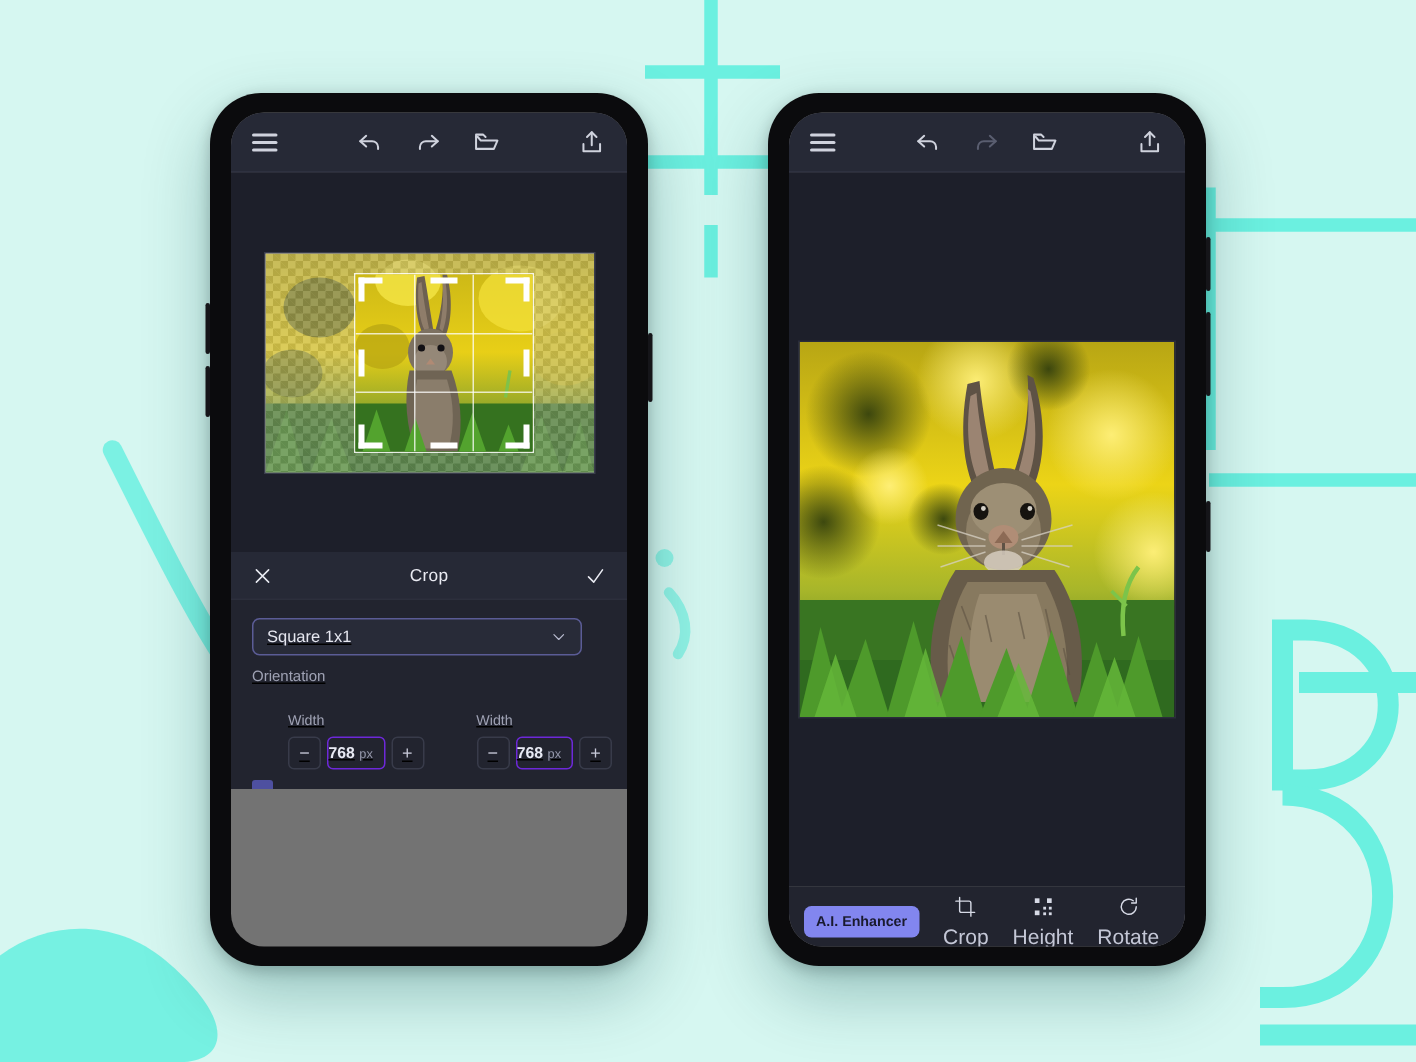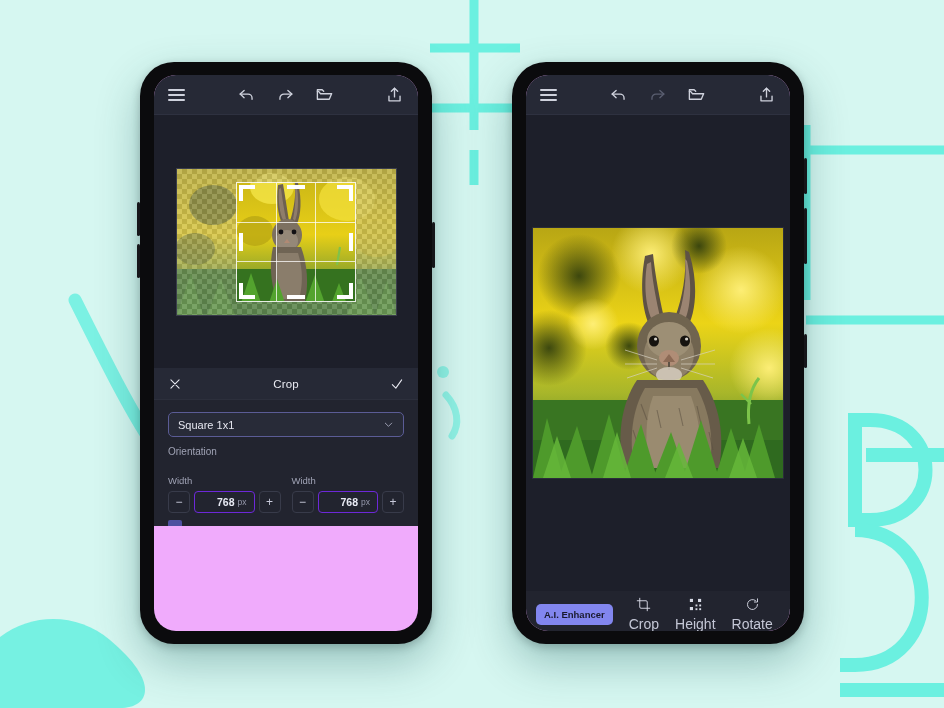--- a/index.html
+++ b/index.html
@@ -16,21 +16,21 @@
 
   
   .phone {
     position:absolute;
     background:#0b0b0d;
     border-radius:34px;
     box-shadow:0 18px 44px rgba(0,70,70,.30), 0 3px 10px rgba(0,0,0,.22);
   }
   .screen {
     position:absolute;
-    background:#f0abfc;
+    background:#737373;
     overflow:hidden;
   }
   .sidebtn {
     position:absolute;
     background:#151519;
     border-radius:2px;
   }
 
   
   #phone-left { left:140px; top:62px; width:292px; height:582px; }
@@ -116,21 +116,21 @@
     padding:0 14px;
     border-bottom:1px solid #2c2f3c;
     background:#262936;
   }
   .panel-head .t {
     flex:1; text-align:center; color:#e9eaf2;
     font-size:11.5px; letter-spacing:.2px;
   }
   .pi { width:14px; height:14px; cursor:pointer; }
   .pi path { stroke:#e9eaf2; stroke-width:1.8; fill:none; stroke-linecap:round; stroke-linejoin:round; }
-  .panel-body { padding:12px 14px 0 14px; }
+  .panel-body { padding:12px 30px 0 14px;text-decoration:underline; }
 
   .select {
     height:25px; border:1px solid #5b5c96; border-radius:5px;
     background:#282b38; display:flex; align-items:center;
     padding:0 9px; cursor:pointer;
   }
   .select .val { flex:1; color:#e6e7f0; font-size:11px; }
   .chev { width:11px; height:11px; }
   .chev path { stroke:#b9bcd0; stroke-width:1.7; fill:none; stroke-linecap:round; stroke-linejoin:round; }
 
@@ -138,21 +138,21 @@
 
   .seg { display:flex; gap:0; height:22px; }
   .seg > div {
     flex:1; display:flex; align-items:center; justify-content:center;
     font-size:10px; border:1px solid #383b4a; border-radius:4px;
     color:#dcdeea; cursor:pointer; background:transparent;
   }
   .seg > div.on { background:#43457a; border-color:#6d6fae; color:#eceefb; }
 
   .wh-row { display:flex; gap:11px; margin-top:9px; }
-  .wh-col { flex:1; }
+  .wh-col { flex:1;margin-left:24px; }
   .wh-col .lb { color:#9fa2b4; font-size:9.5px; margin-bottom:5px; }
   .stepper { display:flex; gap:4px; height:22px; }
   .stepper .sq {
     width:22px; border:1px solid #383b4a; border-radius:4px;
     display:flex; align-items:center; justify-content:center;
     color:#c8cada; font-size:12px; line-height:1; cursor:pointer;
   }
   .stepper .fld {
     flex:1; border:1px solid #6d28d9; border-radius:4px;
     display:flex; align-items:center; justify-content:flex-end;

